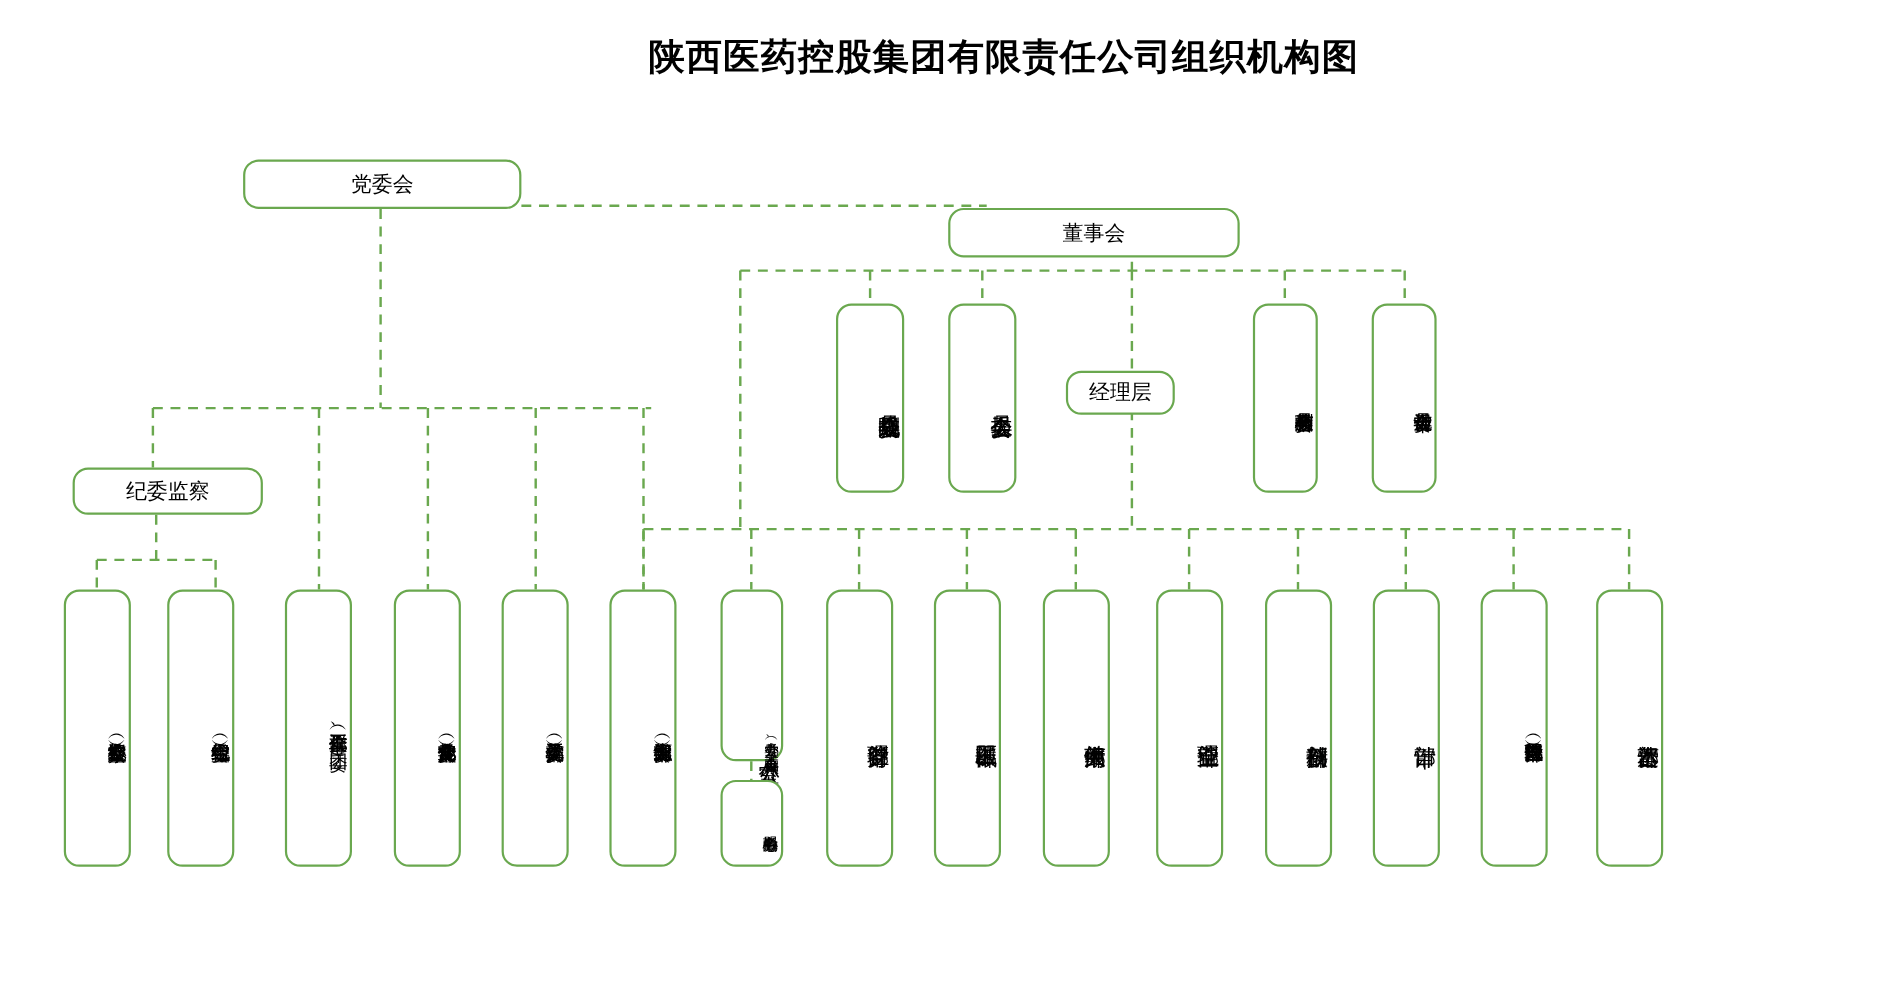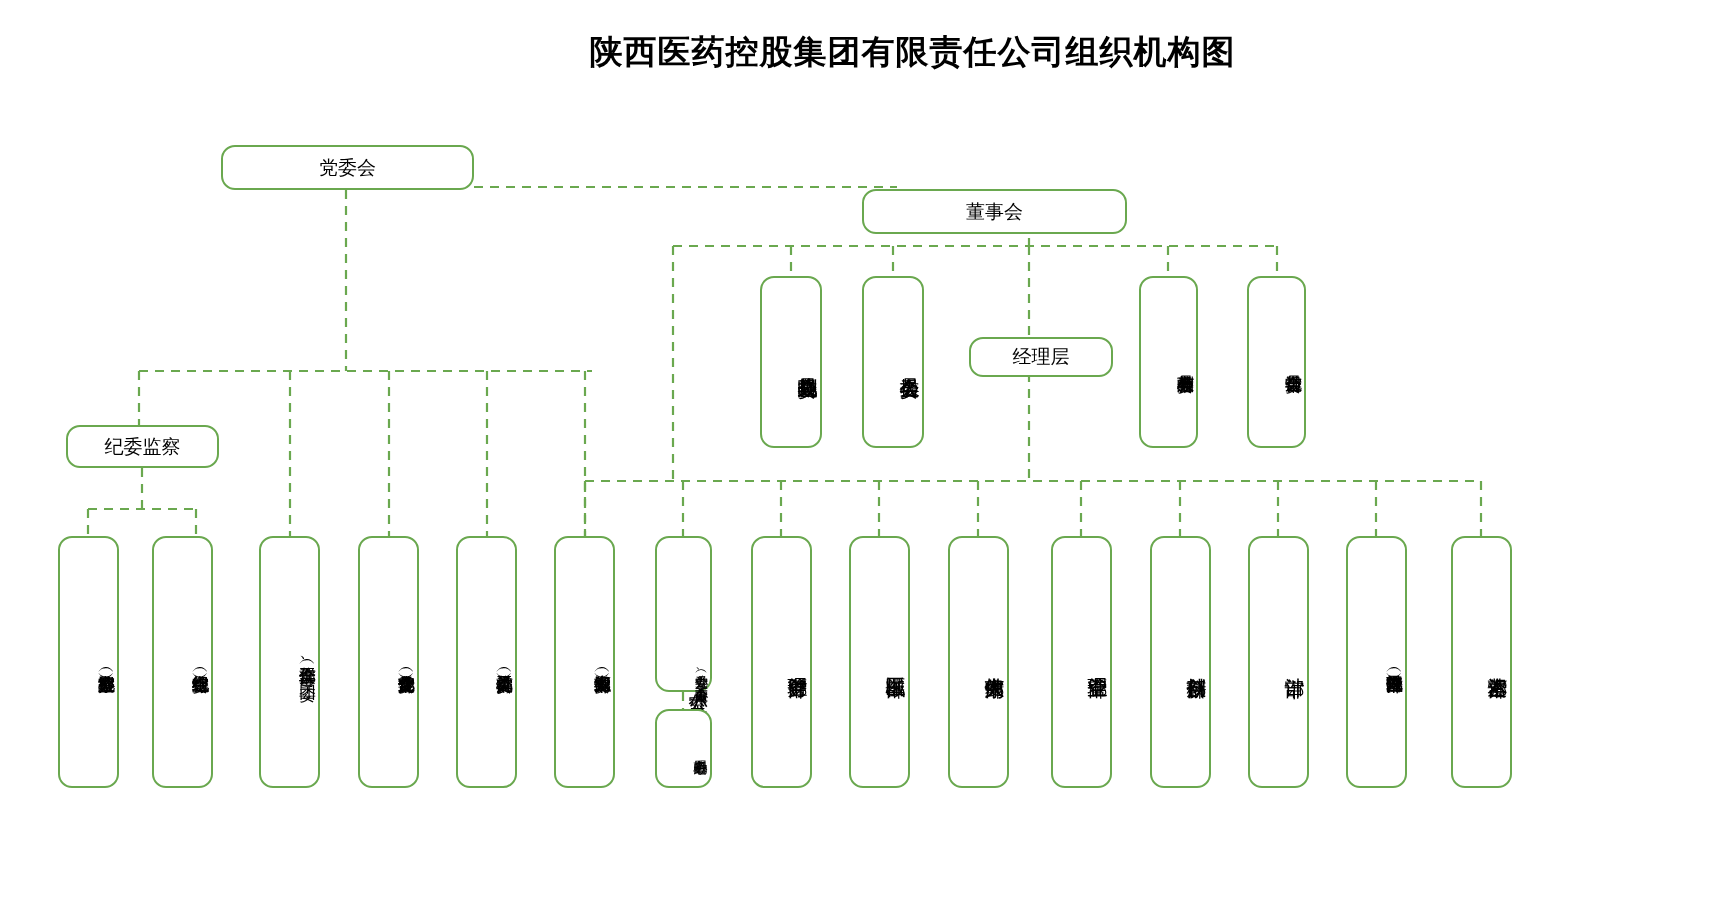--- a/index.html
+++ b/index.html
@@ -152,25 +152,25 @@
   </svg>
 
   <div class="node h" style="left:221px; top:145px; width:253px; height:45px;">
     <span>党委会</span>
   </div>
 
   <div class="node h" style="left:862px; top:145px; width:265px; height:45px;margin-top:44px;">
     <span>董事会</span>
   </div>
 
-  <div class="node h" style="left:969px; top:337px; width:144px; height:40px;">
+  <div class="node h" style="left:969px; top:337px; width:99px; height:40px;">
     <span>经理层</span>
   </div>
 
-  <div class="node h" style="left:66px; top:425px; width:153px; height:43px;">
+  <div class="node h" style="left:66px; top:425px; width:173px; height:43px;">
     <span>纪委监察</span>
   </div>
 
   <div class="node v" style="left:760px; top:276px; width:62px; height:172px;">
     <span class="lbl">战略规划委员会</span>
   </div>
 
   <div class="node v" style="left:862px; top:276px; width:62px; height:172px;">
     <span class="lbl">提名委员会</span>
   </div>

